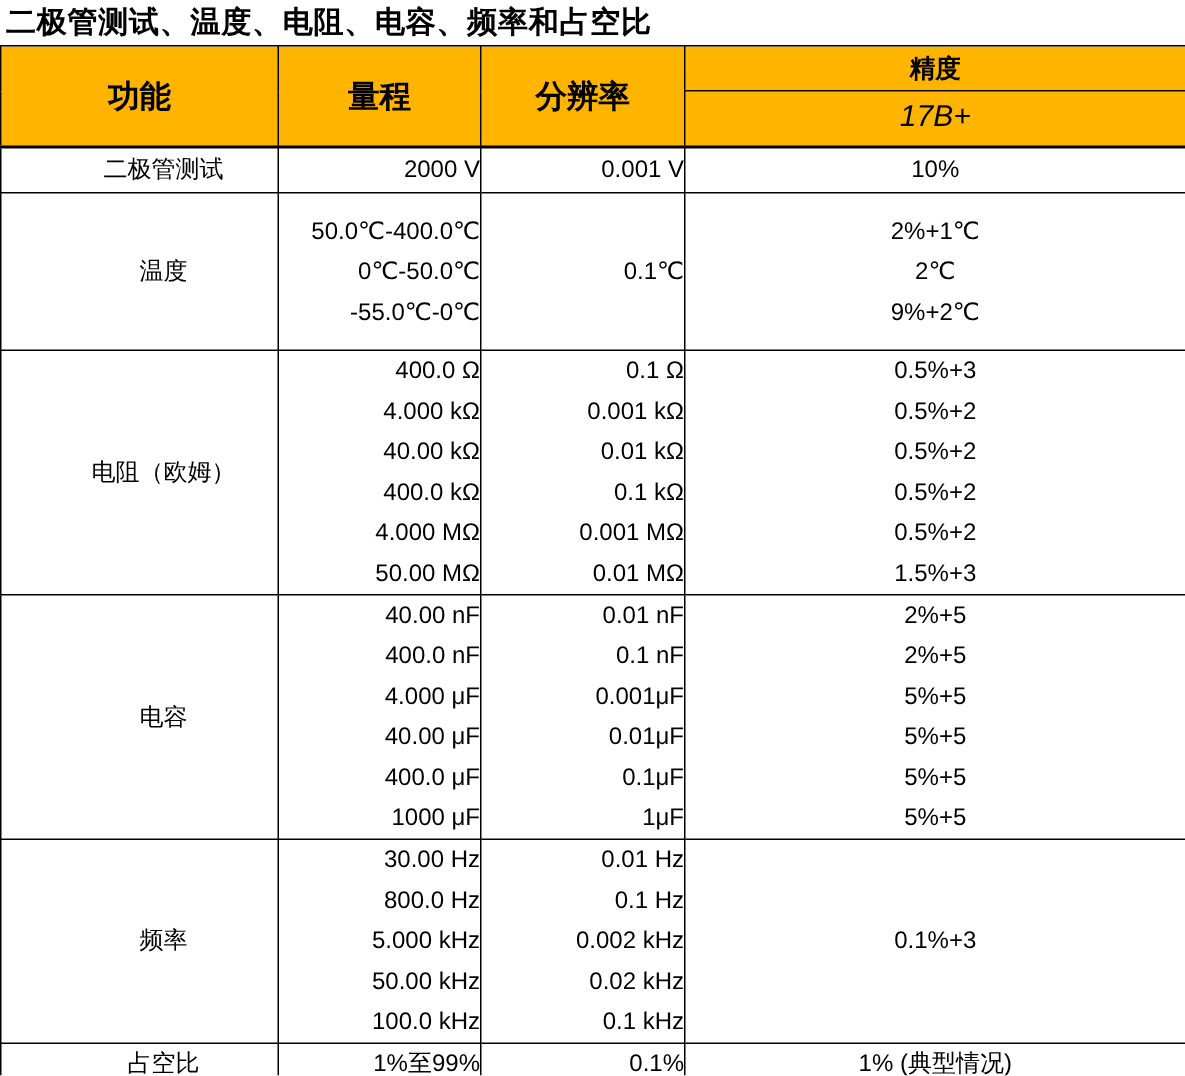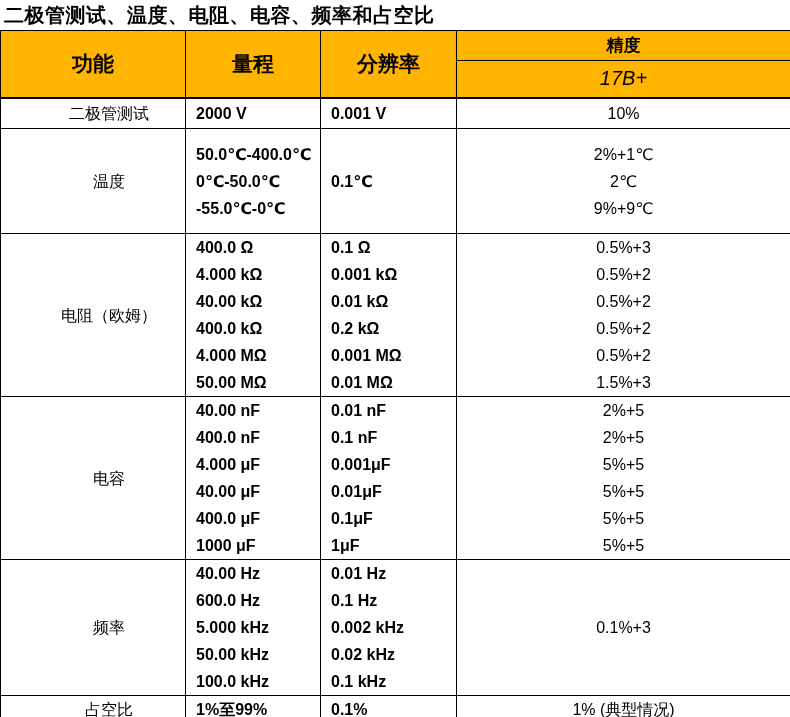--- a/index.html
+++ b/index.html
@@ -72,23 +72,22 @@
   tbody tr:nth-child(3) { height: 160px; }
   tbody tr:nth-child(4) { height: 157px; }
   tbody tr:nth-child(5) { height: 131px; }
   tbody tr:nth-child(6) { height: 28px; }
 
   td.col-fn {
     text-align: center;
     padding-left: 32px;
   }
   td.col-range, td.col-res {
-    text-align: left;
+    text-align: right;
     padding-left: 10px;
-    font-weight: bold;
   }
   td.col-acc {
     text-align: center;
   }
   td .line {
     line-height: 27px;
     white-space: nowrap;
   }
 </style>
 </head>
@@ -139,40 +138,40 @@
             <div class="line">50.0℃-400.0℃</div>
             <div class="line">0℃-50.0℃</div>
             <div class="line">-55.0℃-0℃</div>
           </td>
           <td class="col-res">
             <div class="line">0.1℃</div>
           </td>
           <td class="col-acc">
             <div class="line">2%+1℃</div>
             <div class="line">2℃</div>
-            <div class="line">9%+9℃</div>
+            <div class="line">9%+2℃</div>
           </td>
         </tr>
         <tr>
           <td class="col-fn">
             <div class="line">电阻（欧姆）</div>
           </td>
           <td class="col-range">
             <div class="line">400.0 Ω</div>
             <div class="line">4.000 kΩ</div>
             <div class="line">40.00 kΩ</div>
             <div class="line">400.0 kΩ</div>
             <div class="line">4.000 MΩ</div>
             <div class="line">50.00 MΩ</div>
           </td>
           <td class="col-res">
             <div class="line">0.1 Ω</div>
             <div class="line">0.001 kΩ</div>
             <div class="line">0.01 kΩ</div>
-            <div class="line">0.2 kΩ</div>
+            <div class="line">0.1 kΩ</div>
             <div class="line">0.001 MΩ</div>
             <div class="line">0.01 MΩ</div>
           </td>
           <td class="col-acc">
             <div class="line">0.5%+3</div>
             <div class="line">0.5%+2</div>
             <div class="line">0.5%+2</div>
             <div class="line">0.5%+2</div>
             <div class="line">0.5%+2</div>
             <div class="line">1.5%+3</div>
@@ -205,22 +204,22 @@
             <div class="line">5%+5</div>
             <div class="line">5%+5</div>
             <div class="line">5%+5</div>
           </td>
         </tr>
         <tr>
           <td class="col-fn">
             <div class="line">频率</div>
           </td>
           <td class="col-range">
-            <div class="line">40.00 Hz</div>
-            <div class="line">600.0 Hz</div>
+            <div class="line">30.00 Hz</div>
+            <div class="line">800.0 Hz</div>
             <div class="line">5.000 kHz</div>
             <div class="line">50.00 kHz</div>
             <div class="line">100.0 kHz</div>
           </td>
           <td class="col-res">
             <div class="line">0.01 Hz</div>
             <div class="line">0.1 Hz</div>
             <div class="line">0.002 kHz</div>
             <div class="line">0.02 kHz</div>
             <div class="line">0.1 kHz</div>

